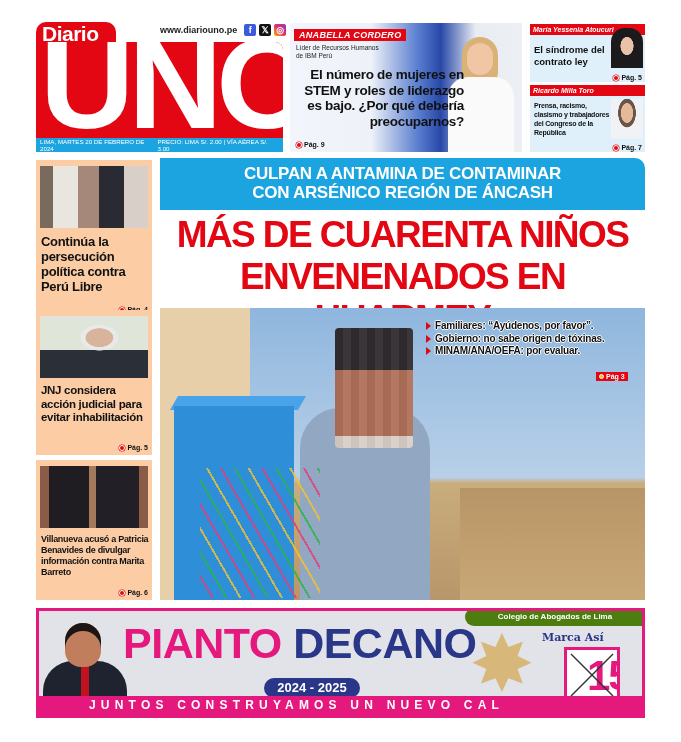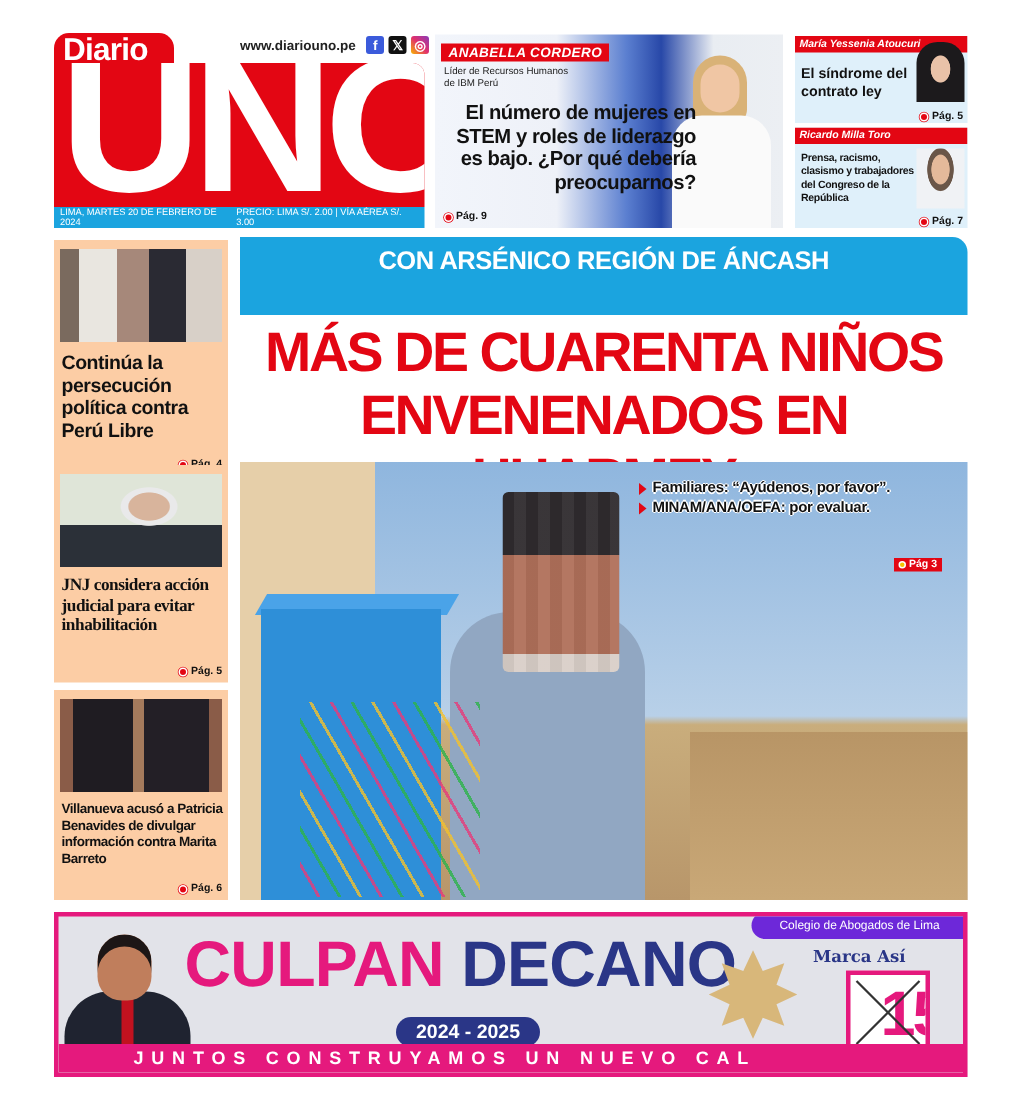--- a/index.html
+++ b/index.html
@@ -52,21 +52,21 @@
   .side { position: absolute; left: 36px; width: 116px; background: #fccda5; }
   .side1 { top: 160px; height: 157px; }
   .side2 { top: 310px; height: 145px; }
   .side3 { top: 460px; height: 140px; }
   .side .photo { position: absolute; left: 4px; top: 6px; width: 108px; height: 62px; }
   .side1 .photo { background: linear-gradient(90deg, #7a6a5e 0 12%, #e9e6e0 12% 35%, #a6887a 35% 55%, #2a2a33 55% 78%, #d8d0c8 78%); }
   .side2 .photo { background: radial-gradient(ellipse at 55% 35%, #d8b49c 0 16%, #e9e9ea 17% 22%, transparent 23%), linear-gradient(180deg, #dfe5d8 0 55%, #2b3038 55%); }
   .side3 .photo { background: linear-gradient(90deg, #8a5c48 0 8%, #1f1c22 8% 45%, #a47a5c 45% 52%, #231f26 52% 92%, #8a5c48 92%); }
   .side .headline { position: absolute; left: 5px; top: 74px; width: 108px; font-weight: 900; color: #111; letter-spacing: -0.3px; }
   .side1 .headline { font-size: 13px; line-height: 15px; }
-  .side2 .headline { font-size: 11.5px; line-height: 13.5px; font-family: Liberation Serif, serif; }
+  .side2 .headline { font-size: 11.5px; line-height: 13.5px; }
   .side3 .headline { font-size: 9px; line-height: 11px; }
   .side .page-ref { position: absolute; right: 4px; bottom: 4px; }
 
   
   .kicker { position: absolute; left: 160px; top: 158px; width: 485px; height: 52px; background: #1ba4df; border-radius: 0 10px 0 0;
             color: #fff; font-weight: 900; font-size: 17px; line-height: 19px; text-align: center; padding-top: 6px; letter-spacing: -0.3px; }
   .main-headline { position: absolute; left: 160px; top: 214px; width: 485px; color: #e30613; font-weight: 900; text-align: center; font-size: 37px; line-height: 42px; letter-spacing: -1.6px; }
 
   .photo-main { position: absolute; left: 160px; top: 308px; width: 485px; height: 292px; overflow: hidden;
                 background: linear-gradient(180deg, #8fb6de 0%, #b8d0e8 58%, #c9ad7c 60%, #b8966a 100%); }
@@ -91,21 +91,21 @@
   .ad { position: absolute; left: 36px; top: 608px; width: 609px; height: 110px; background: #e2e3e9; border: 3px solid #e5197d; overflow: hidden; }
   .ad .person { position: absolute; left: 4px; top: 8px; width: 84px; height: 84px; }
   .ad .person .face { position: absolute; left: 22px; top: 4px; width: 36px; height: 44px; border-radius: 18px 18px 16px 16px; background: #c07e5c; box-shadow: inset 0 8px 0 #1c1616; }
   .ad .person .suit { position: absolute; left: 0; top: 42px; width: 84px; height: 44px; border-radius: 30px 30px 0 0; background: #1f2330; }
   .ad .person .tie { position: absolute; left: 38px; top: 46px; width: 8px; height: 38px; background: #c1121f; }
   .ad .title { position: absolute; left: 84px; top: 8px; font-weight: 900; font-size: 43px; letter-spacing: -0.5px; line-height: 48px; }
   .ad .title .p1 { color: #e5197d; }
   .ad .title .p2 { color: #2a3687; }
   .ad .years { position: absolute; left: 193px; top: 67px; width: 96px; height: 20px; border-radius: 10px; background: #2a3687; color: #fff; font-weight: 900; font-size: 13px; text-align: center; line-height: 20px; margin-left: 32px; }
   .ad .slogan { position: absolute; left: 0; bottom: 0; width: 100%; height: 19px; background: #e5197d; color: #fff; font-weight: 900; font-size: 12px; line-height: 19px; letter-spacing: 5.2px; padding-left: 50px; }
-  .ad .college { position: absolute; right: -3px; top: -3px; height: 18px; width: 144px; background: #6d28d9; color: #fff; font-weight: 400; font-size: 8px; line-height: 18px; text-align: center; border-radius: 10px 0 0 10px; }
+  .ad .college { position: absolute; right: -3px; top: -3px; height: 18px; width: 180px; background: #4d7c0f; color: #fff; font-weight: 700; font-size: 8px; line-height: 18px; text-align: center; border-radius: 10px 0 0 10px; }
   .ad .star { position: absolute; left: 428px; top: 18px; width: 70px; height: 70px; color: #d8b77a; font-size: 78px; line-height: 70px; text-align: center; }
   .ad .marca { position: absolute; left: 503px; top: 20px; color: #2a3687; font-family: "DejaVu Serif", serif; font-weight: 700; font-size: 11px; }
   .ad .vote-box { position: absolute; left: 525px; top: 36px; width: 56px; height: 56px; background: #fff; border: 3px solid #e5197d; color: #e5197d; font-weight: 900; font-size: 42px; text-align: center; line-height: 52px; letter-spacing: -2px; overflow: hidden; padding-left: 20px; }
   .ad .vote-box .cross { position: absolute; inset: 0; }
 </style>
 </head>
 <body>
 
 <div class="logo">
   <div class="diario-tab"></div>
@@ -178,20 +178,21 @@
 <div class="side side3">
   <div class="photo"></div>
   <div class="headline">Villanueva acusó a Patricia Benavides de divulgar información contra Marita Barreto</div>
   <div class="page-ref">
     <span class="dot"></span>
     <span>Pág. 6</span>
   </div>
 </div>
 
 <div class="kicker">
+  <div>CULPAN A ANTAMINA DE CONTAMINAR</div>
   <div>CON ARSÉNICO REGIÓN DE ÁNCASH</div>
 </div>
 <div class="main-headline">
   <div>MÁS DE CUARENTA NIÑOS</div>
   <div>ENVENENADOS EN HUARMEY</div>
 </div>
 
 <div class="photo-main">
   <div class="wall"></div>
   <div class="hills"></div>
@@ -202,36 +203,40 @@
   <div class="ribbons"></div>
 </div>
 
 <div class="bullets">
   <div class="bullet">
     <span class="tri"></span>
     <span>Familiares: “Ayúdenos, por favor”.</span>
   </div>
   <div class="bullet">
     <span class="tri"></span>
+    <span>Gobierno: no sabe origen de tóxinas.</span>
+  </div>
+  <div class="bullet">
+    <span class="tri"></span>
     <span>MINAM/ANA/OEFA: por evaluar.</span>
   </div>
 </div>
 <div class="main-ref">
   <span class="dot"></span>
   <span>Pág 3</span>
 </div>
 
 <div class="ad">
   <div class="person">
     <div class="suit"></div>
     <div class="tie"></div>
     <div class="face"></div>
   </div>
   <div class="title">
-    <span class="p1">CULPAN</span>
+    <span class="p1">PIANTO</span>
     <span class="p2">DECANO</span>
   </div>
   <div class="years">2024 - 2025</div>
   <div class="college">Colegio de Abogados de Lima</div>
   <div class="star">✸</div>
   <div class="marca">Marca Así</div>
   <div class="vote-box">
     <span>15</span>
     <svg class="cross" width="50" height="50" viewBox="0 0 50 50">
       <line x1="4" y1="4" x2="46" y2="46" stroke="#333" stroke-width="1.5"></line>

